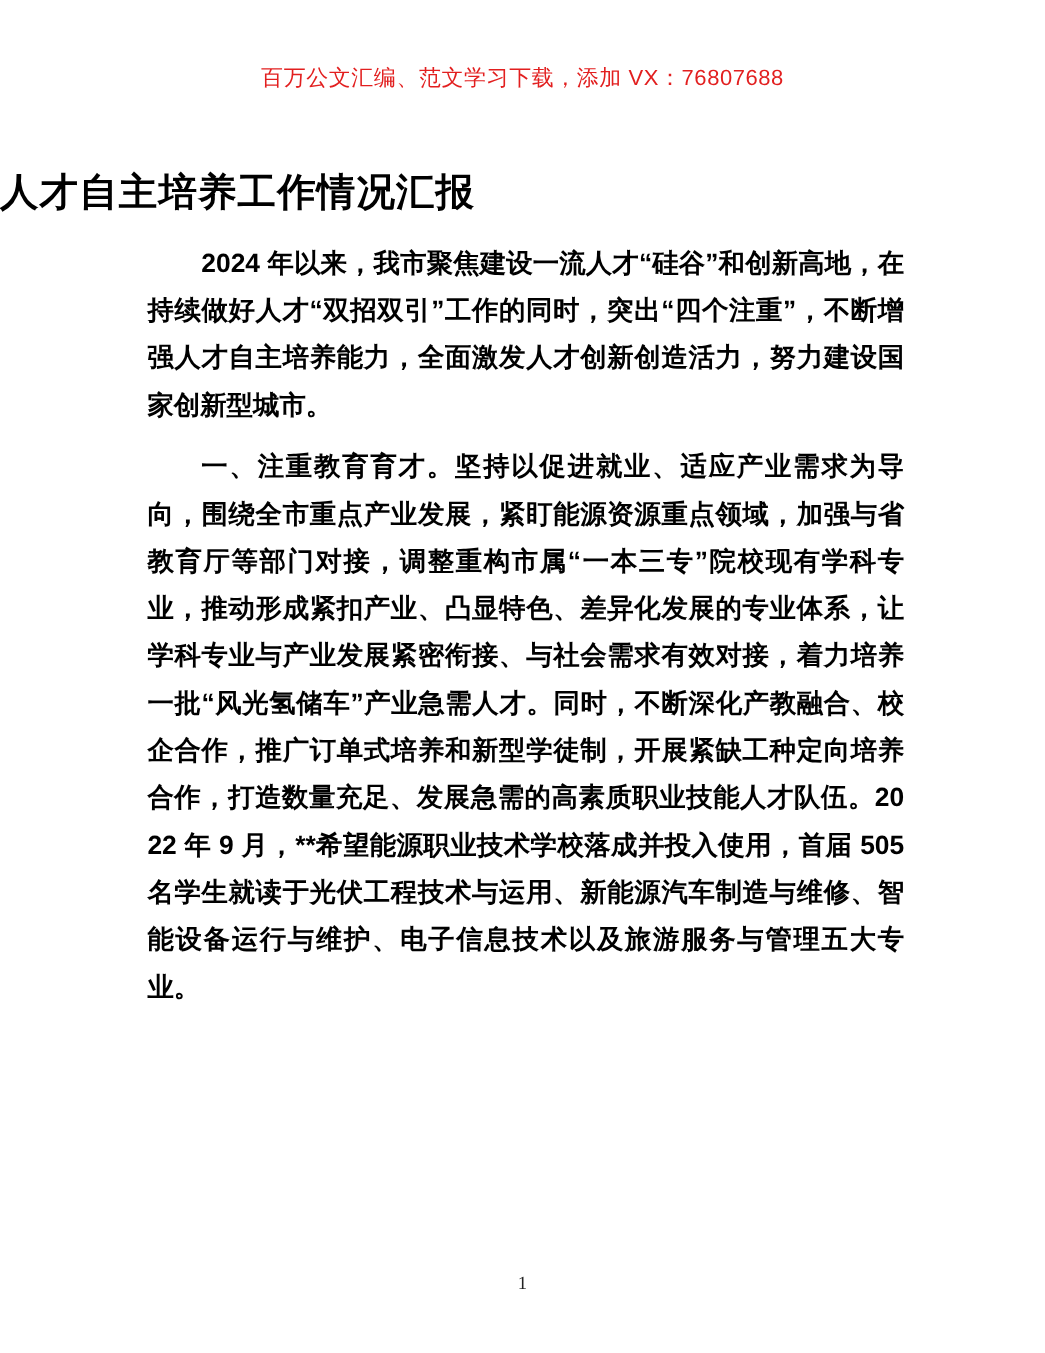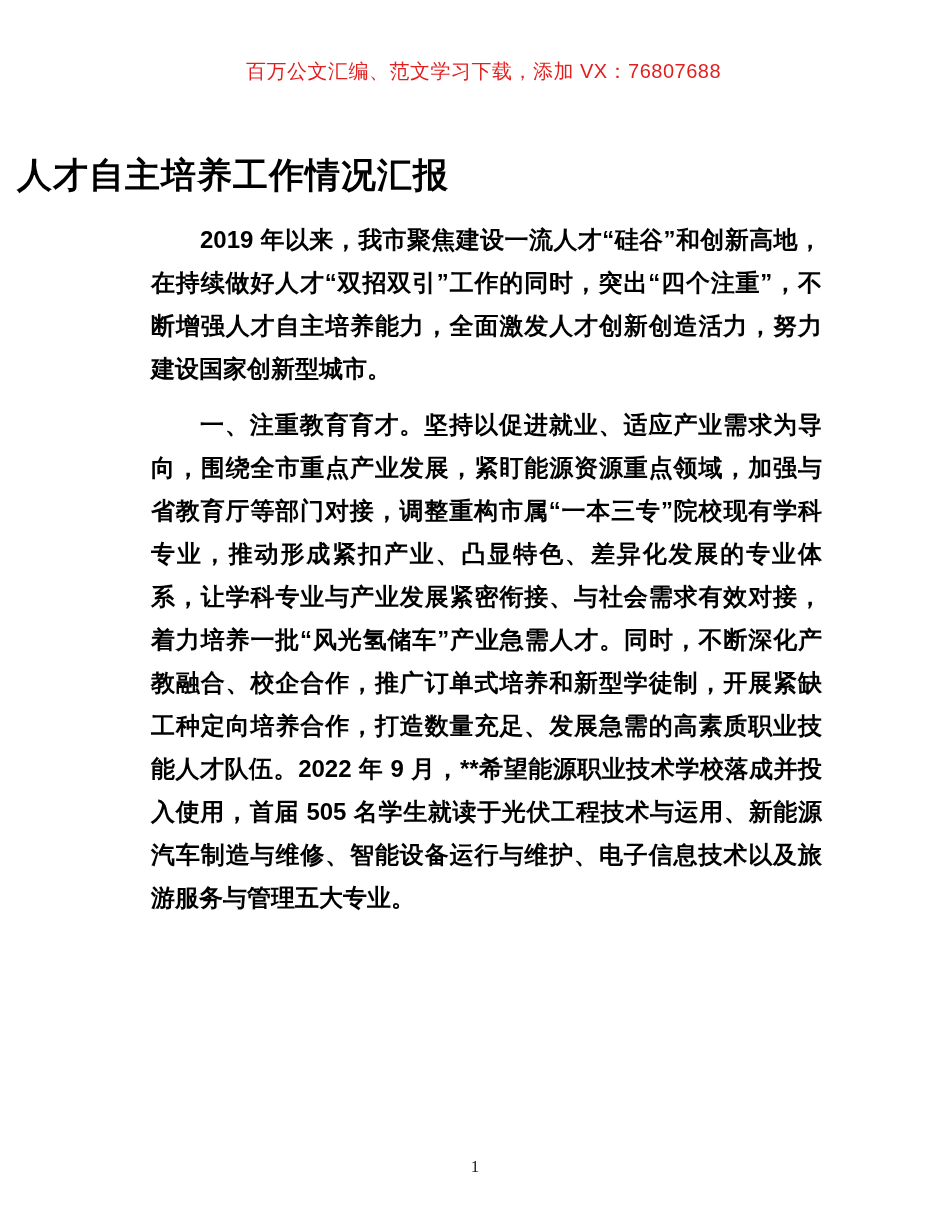--- a/index.html
+++ b/index.html
@@ -12,21 +12,20 @@
     background: #ffffff;
     font-family: "Liberation Sans", "DejaVu Sans", sans-serif;
   }
   .page {
     position: relative;
     width: 950px;
     height: 1230px;
     margin: 0 auto;
     background: var(--page_bg, #ffffff);
     overflow: hidden;
-    padding-left: 17px;
   }
   .notice {
     padding-top: 58px;
     text-align: center;
     font-size: 20px;
     line-height: 26px;
     font-weight: 400;
     color: var(--notice_red, #e21f1f);
     letter-spacing: 0.5px;
   }
@@ -69,19 +68,19 @@
 </head>
 <body>
 
 <div class="page">
 
   <div class="notice">百万公文汇编、范文学习下载，添加 VX：76807688</div>
 
   <h1 class="doc-title">人才自主培养工作情况汇报</h1>
 
   <div class="body-text">
-    <p class="para">2019 年以来，我市聚焦建设一流人才“硅谷”和创新高地，在持续做好人才“双招双引”工作的同时，突出“四个注重”，不断增强人才自主培养能力，全面激发人才创新创造活力，努力建设国家创新型城市。</p>
+    <p class="para">2024 年以来，我市聚焦建设一流人才“硅谷”和创新高地，在持续做好人才“双招双引”工作的同时，突出“四个注重”，不断增强人才自主培养能力，全面激发人才创新创造活力，努力建设国家创新型城市。</p>
     <p class="para">一、注重教育育才。坚持以促进就业、适应产业需求为导向，围绕全市重点产业发展，紧盯能源资源重点领域，加强与省教育厅等部门对接，调整重构市属“一本三专”院校现有学科专业，推动形成紧扣产业、凸显特色、差异化发展的专业体系，让学科专业与产业发展紧密衔接、与社会需求有效对接，着力培养一批“风光氢储车”产业急需人才。同时，不断深化产教融合、校企合作，推广订单式培养和新型学徒制，开展紧缺工种定向培养合作，打造数量充足、发展急需的高素质职业技能人才队伍。2022 年 9 月，**希望能源职业技术学校落成并投入使用，首届 505 名学生就读于光伏工程技术与运用、新能源汽车制造与维修、智能设备运行与维护、电子信息技术以及旅游服务与管理五大专业。</p>
   </div>
 
   <div class="page-footer">1</div>
 
 </div>
 
 </body></html>

